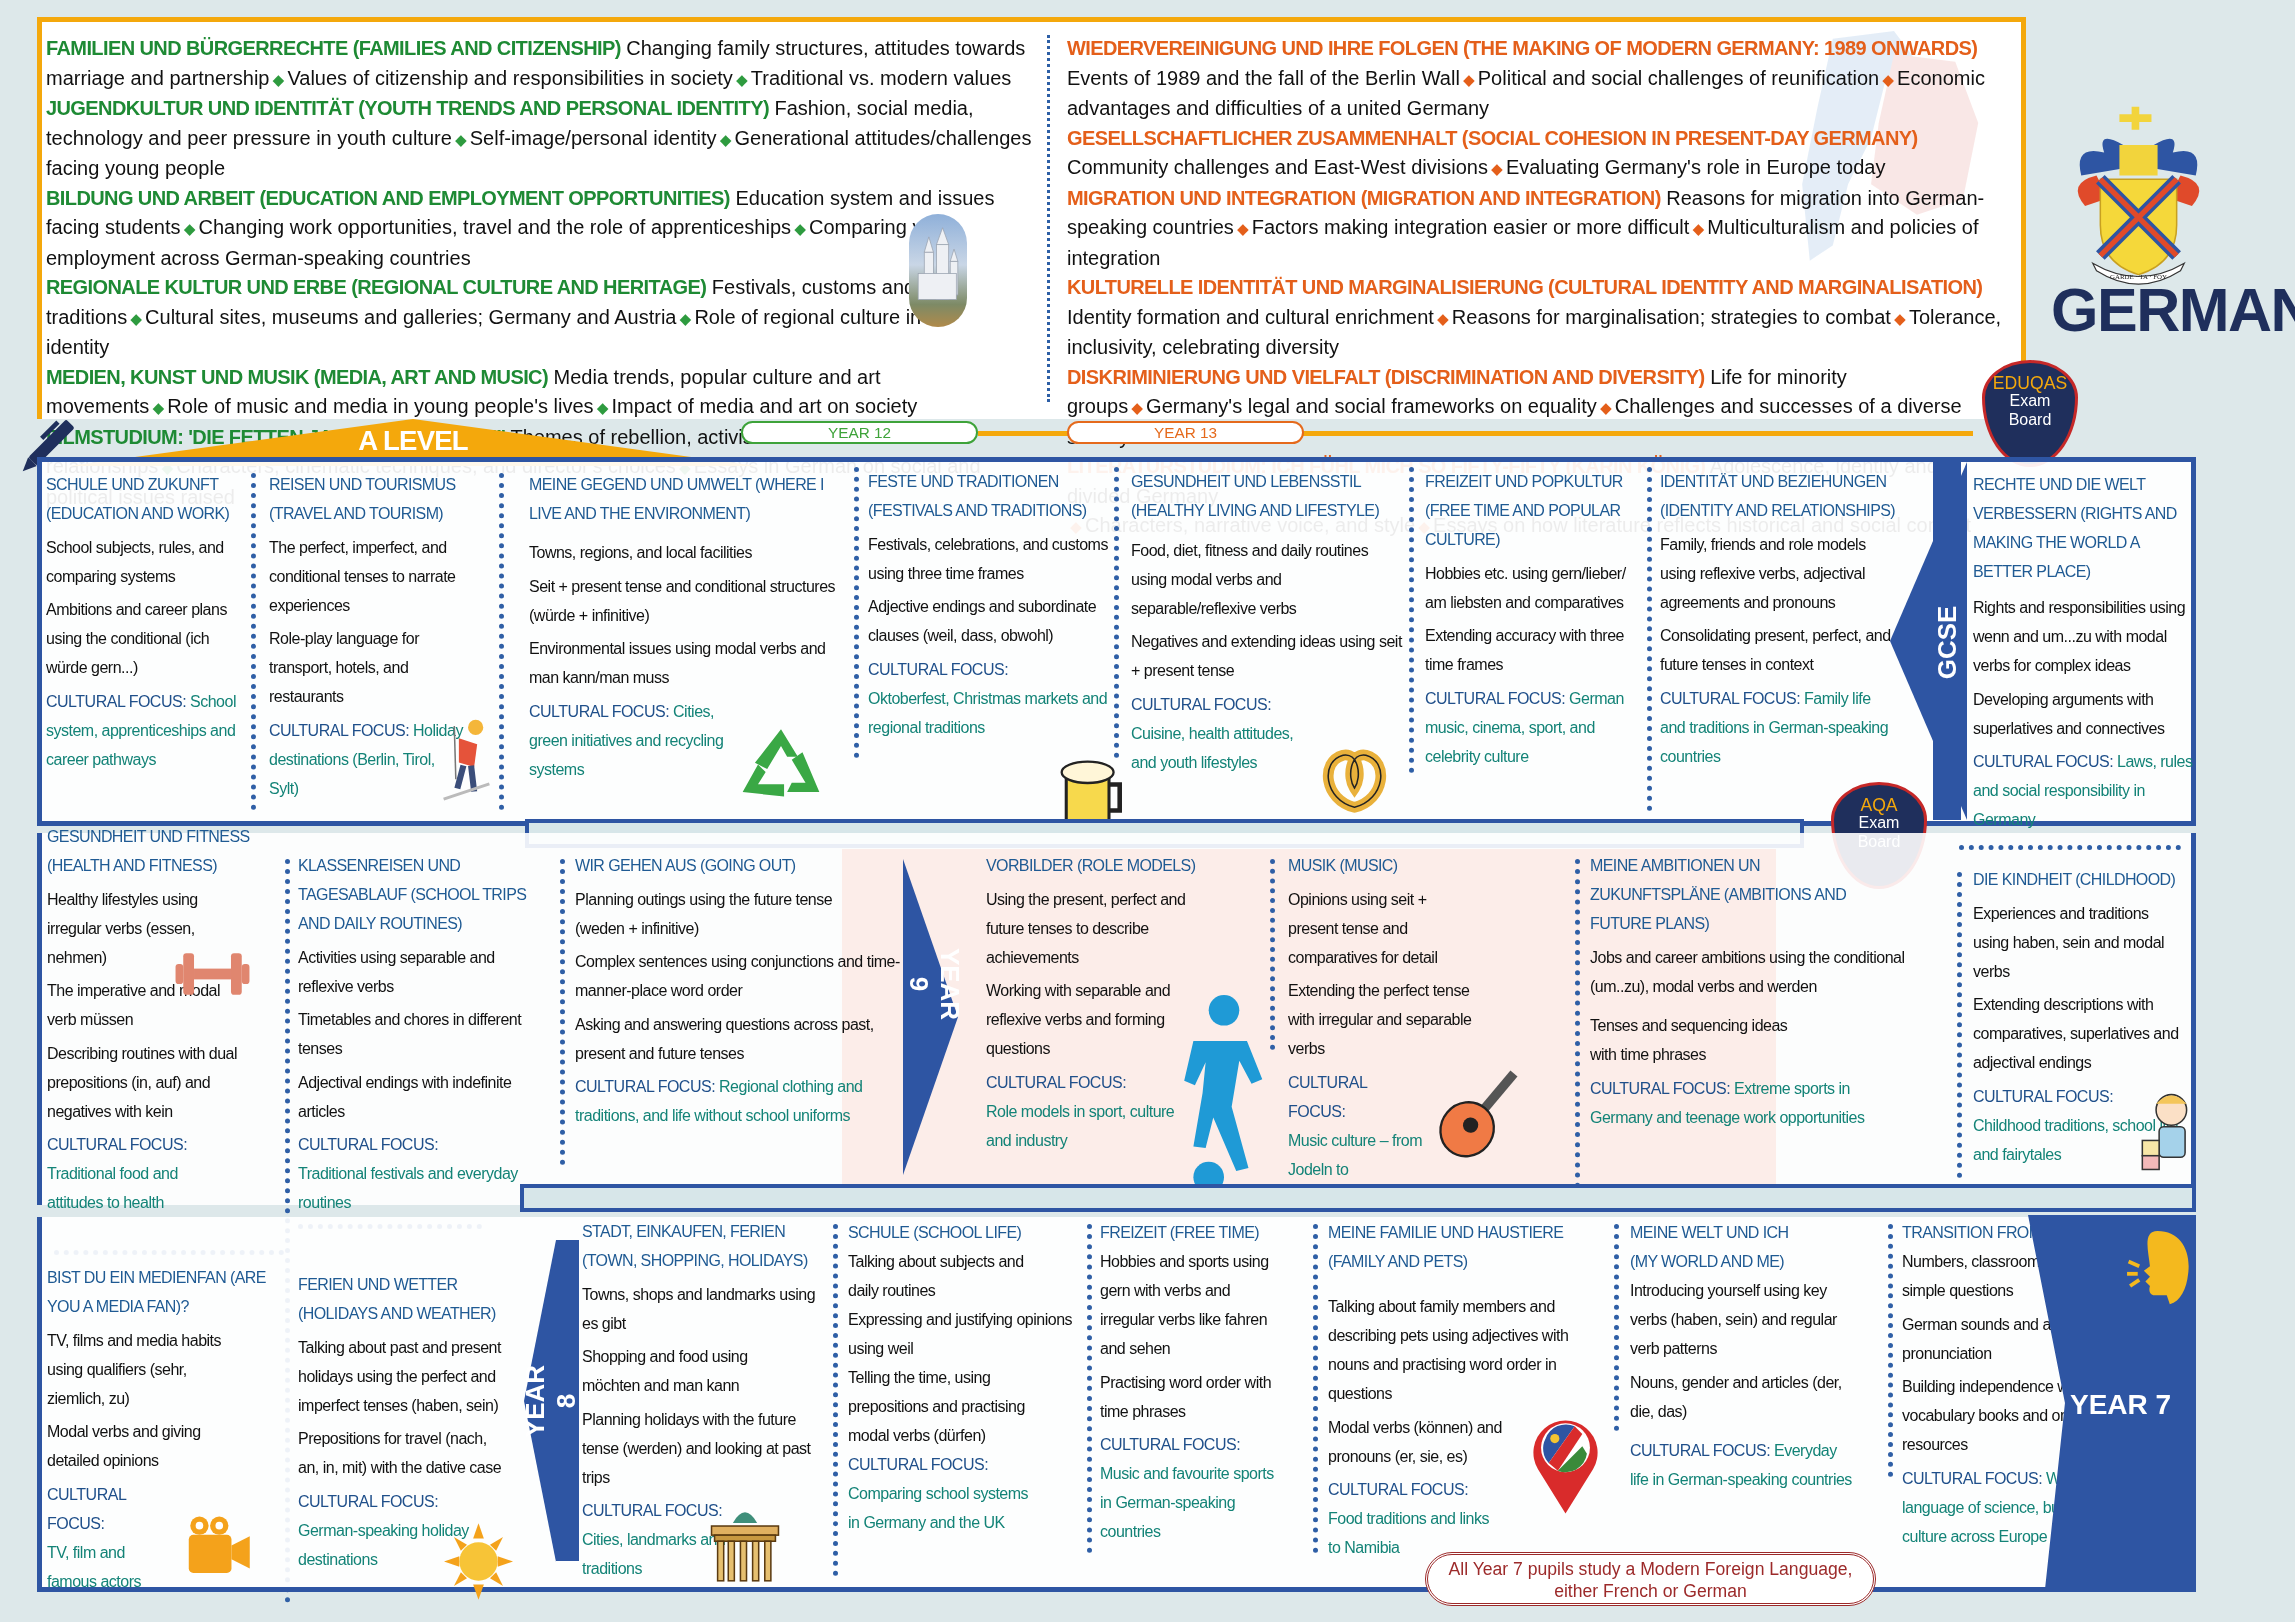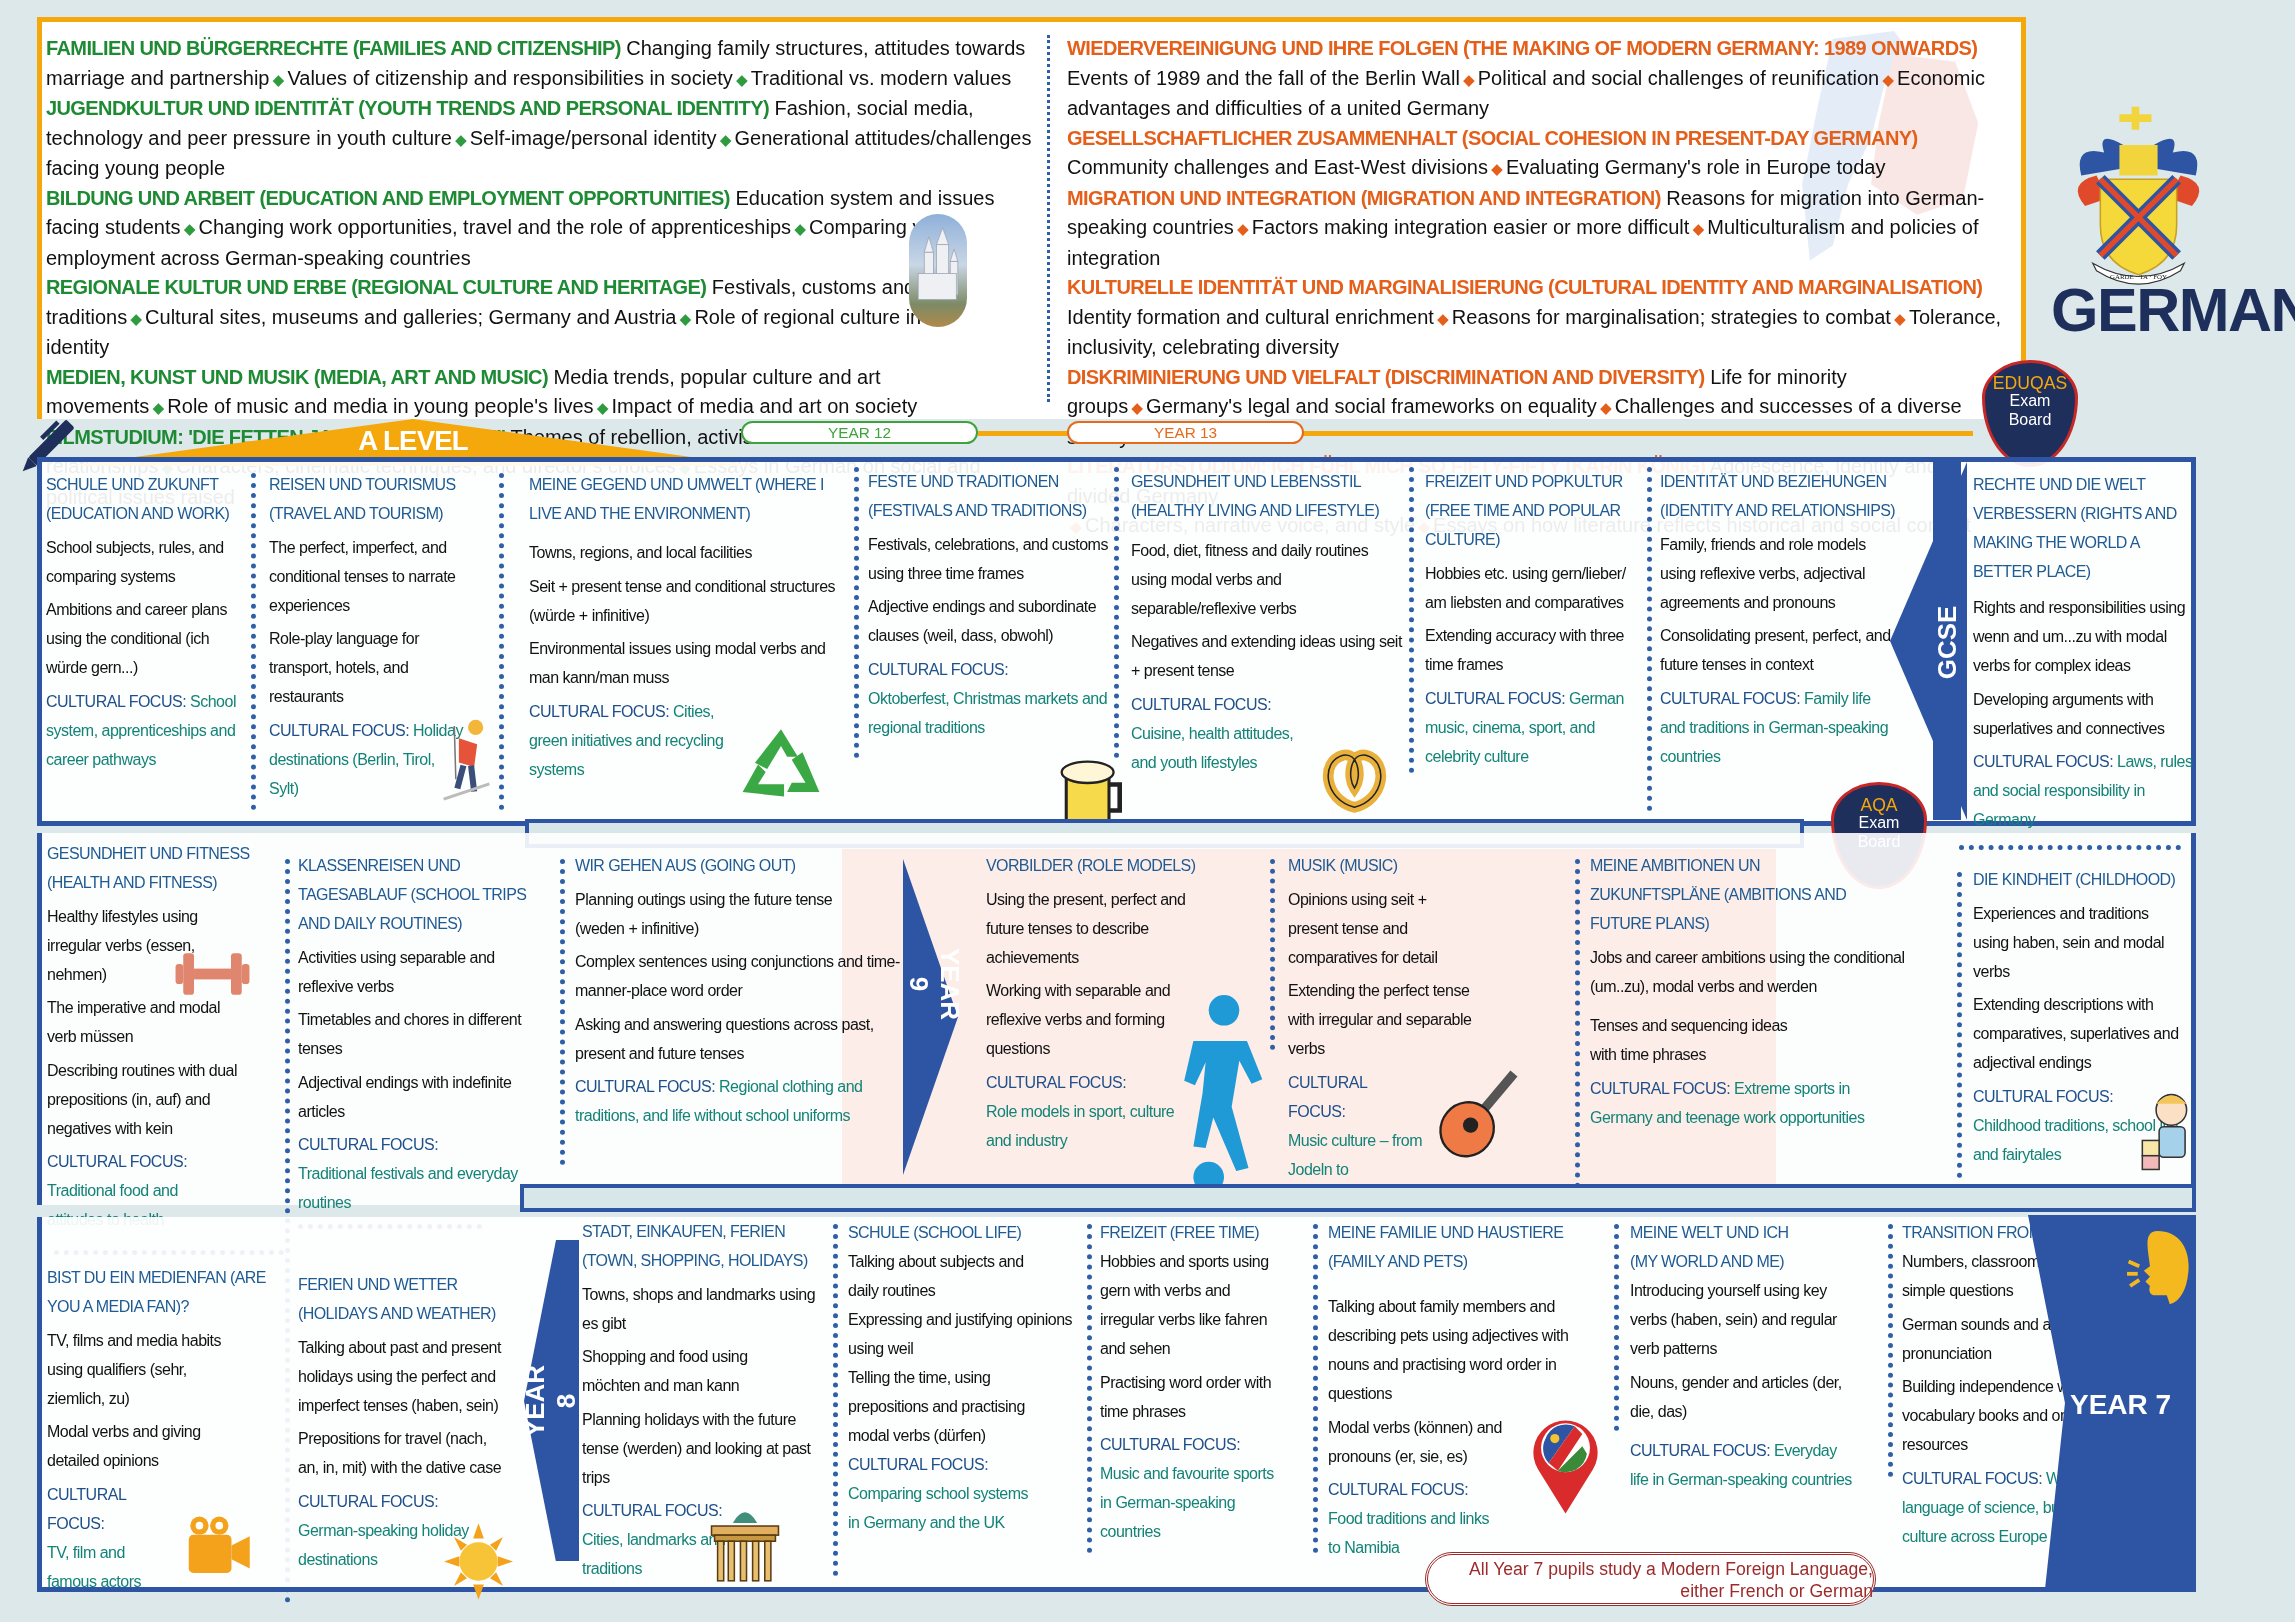--- a/index.html
+++ b/index.html
@@ -132,21 +132,21 @@
   }
   #y7-panel {
     left: 2028px; top: 1215px; width: 168px; height: 376px; background: #2e55a3;
     clip-path: polygon(0 0, 100% 0, 100% 100%, 10% 100%, 22% 50%, 0 0);
   }
   #y7-label { left: 2070px; top: 1389px; color: #fff; font-size: 28px; font-weight: bold; }
 
   #note-box {
     left: 1425px; top: 1552px; width: 451px; height: 54px;
     border: 3.1px double #9c2a2a; border-radius: 27.5px; background: #fff;
-    color: #9c2a2a; font-size: 17.6px; line-height: 22px; text-align: right; padding-top: 3.1px;
+    color: #9c2a2a; font-size: 17.6px; line-height: 22px; text-align: center; padding-top: 3.1px;
   }
 
   
   .icon { position: absolute; }
 </style>
 </head>
 <body>
 
 <div id="alevel-box" class="abs"></div>
 <div id="alevel-divider" class="abs"></div>
@@ -321,21 +321,21 @@
   <div class="board-name">AQA</div>
   <div>Exam</div>
   <div>Board</div>
 </div>
 
 <div id="y9-box" class="abs"></div>
 <div id="y9-pink" class="abs"></div>
 <div id="y9-arrow" class="abs"></div>
 <div id="y9-label" class="abs">YEAR 9</div>
 
-<div class="col" style="left:47px;top:839px;width:230px">
+<div class="col" style="left:47px;top:822px;width:230px">
   <div class="h">GESUNDHEIT UND FITNESS (HEALTH AND FITNESS)</div>
   <div class="p" style="width:153px">Healthy lifestyles using irregular verbs (essen, nehmen)</div>
   <div class="p" style="width:176px">The imperative and modal verb müssen</div>
   <div class="p">Describing routines with dual prepositions (in, auf) and negatives with kein</div>
   <div class="cf" style="width:184px"><span class="cf-label">CULTURAL FOCUS:</span><br><span class="cf-text">Traditional food and attitudes to health</span></div>
 </div>
 <svg class="icon" style="left:174px;top:947px" width="77" height="54" viewBox="0 0 100 70">
     <g fill="#e0866f">
       <rect x="2" y="22" width="10" height="26" rx="4"></rect>
       <rect x="12" y="8" width="14" height="54" rx="4"></rect>

